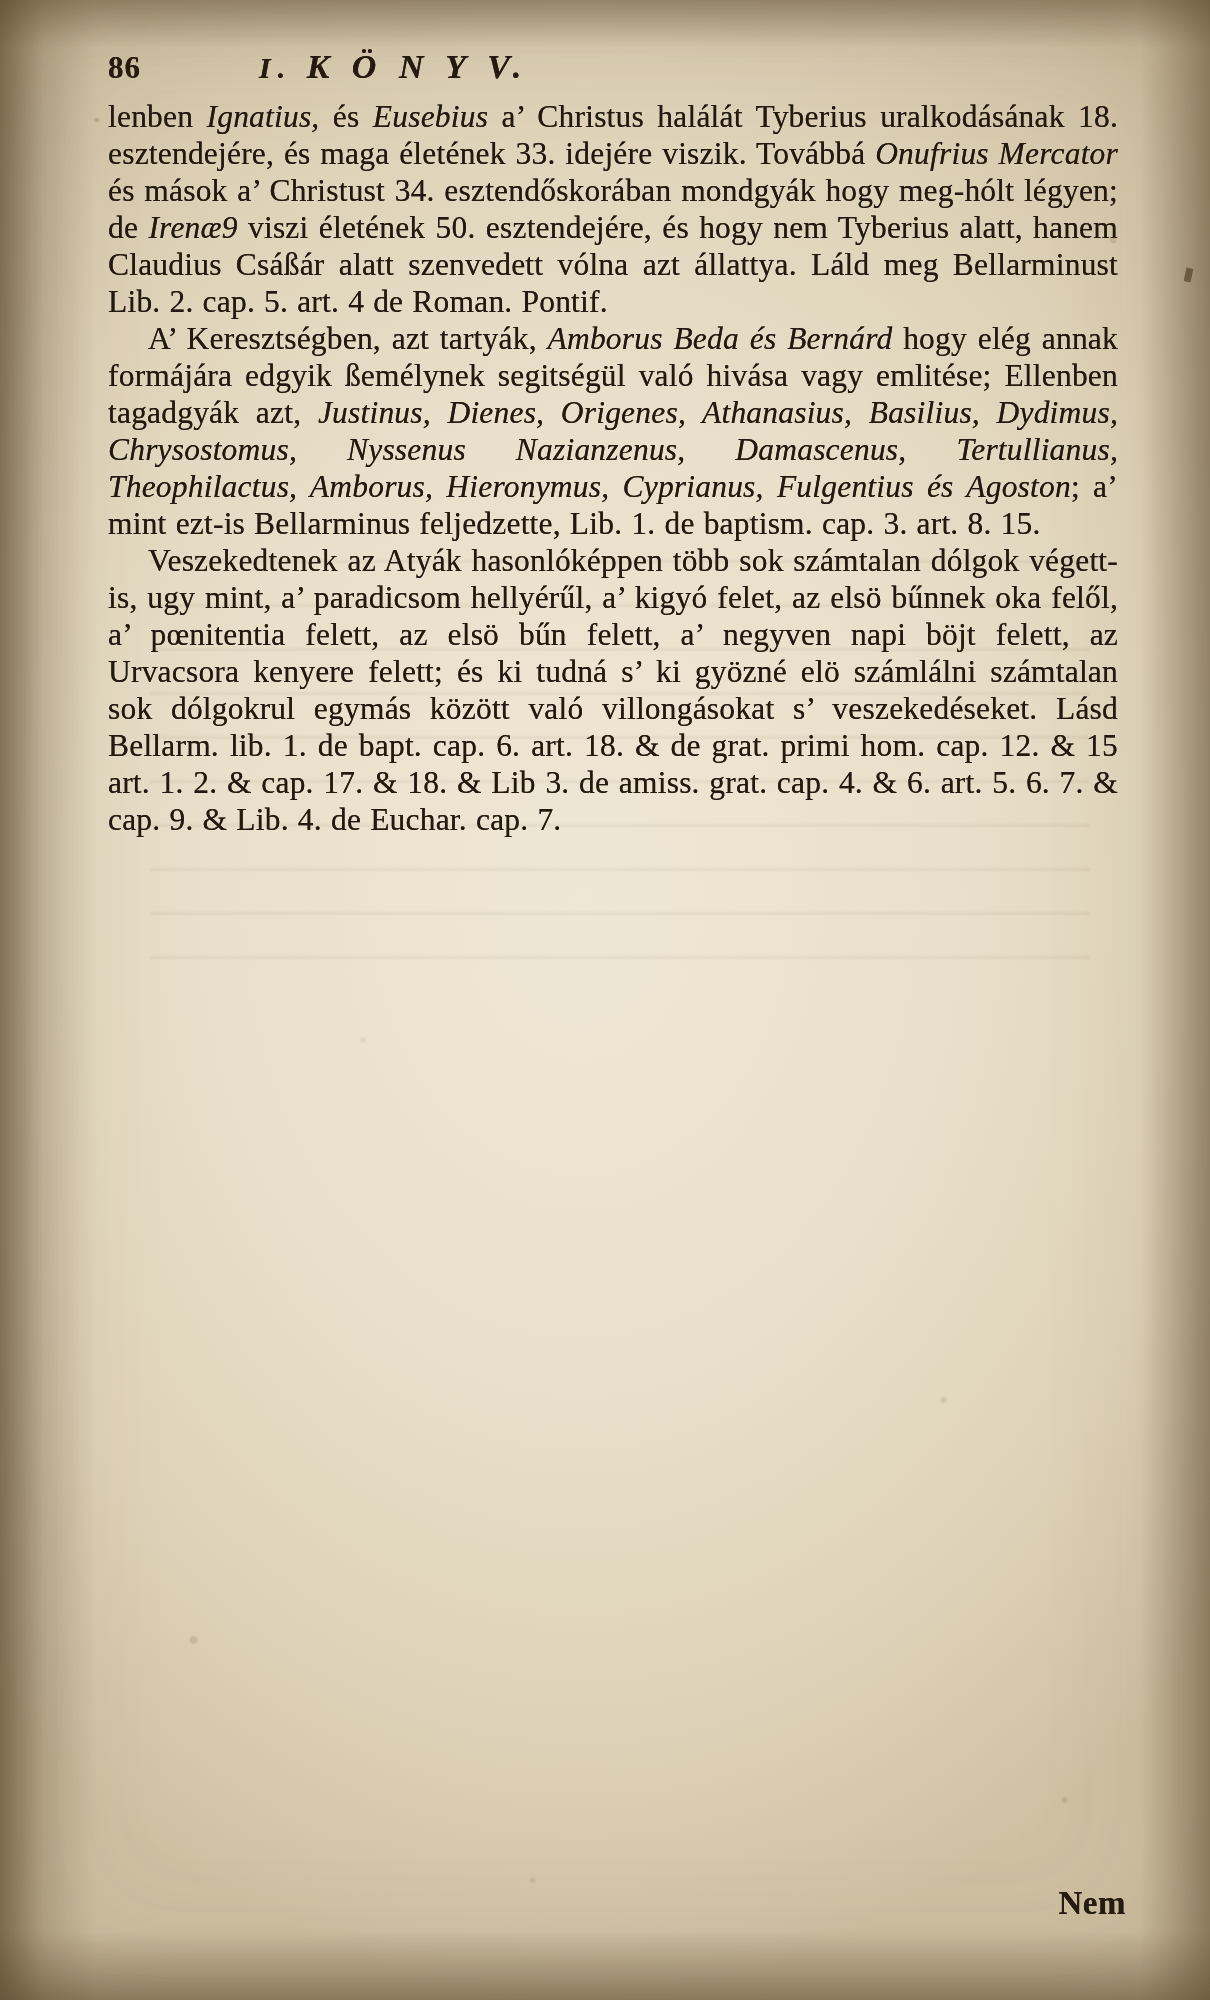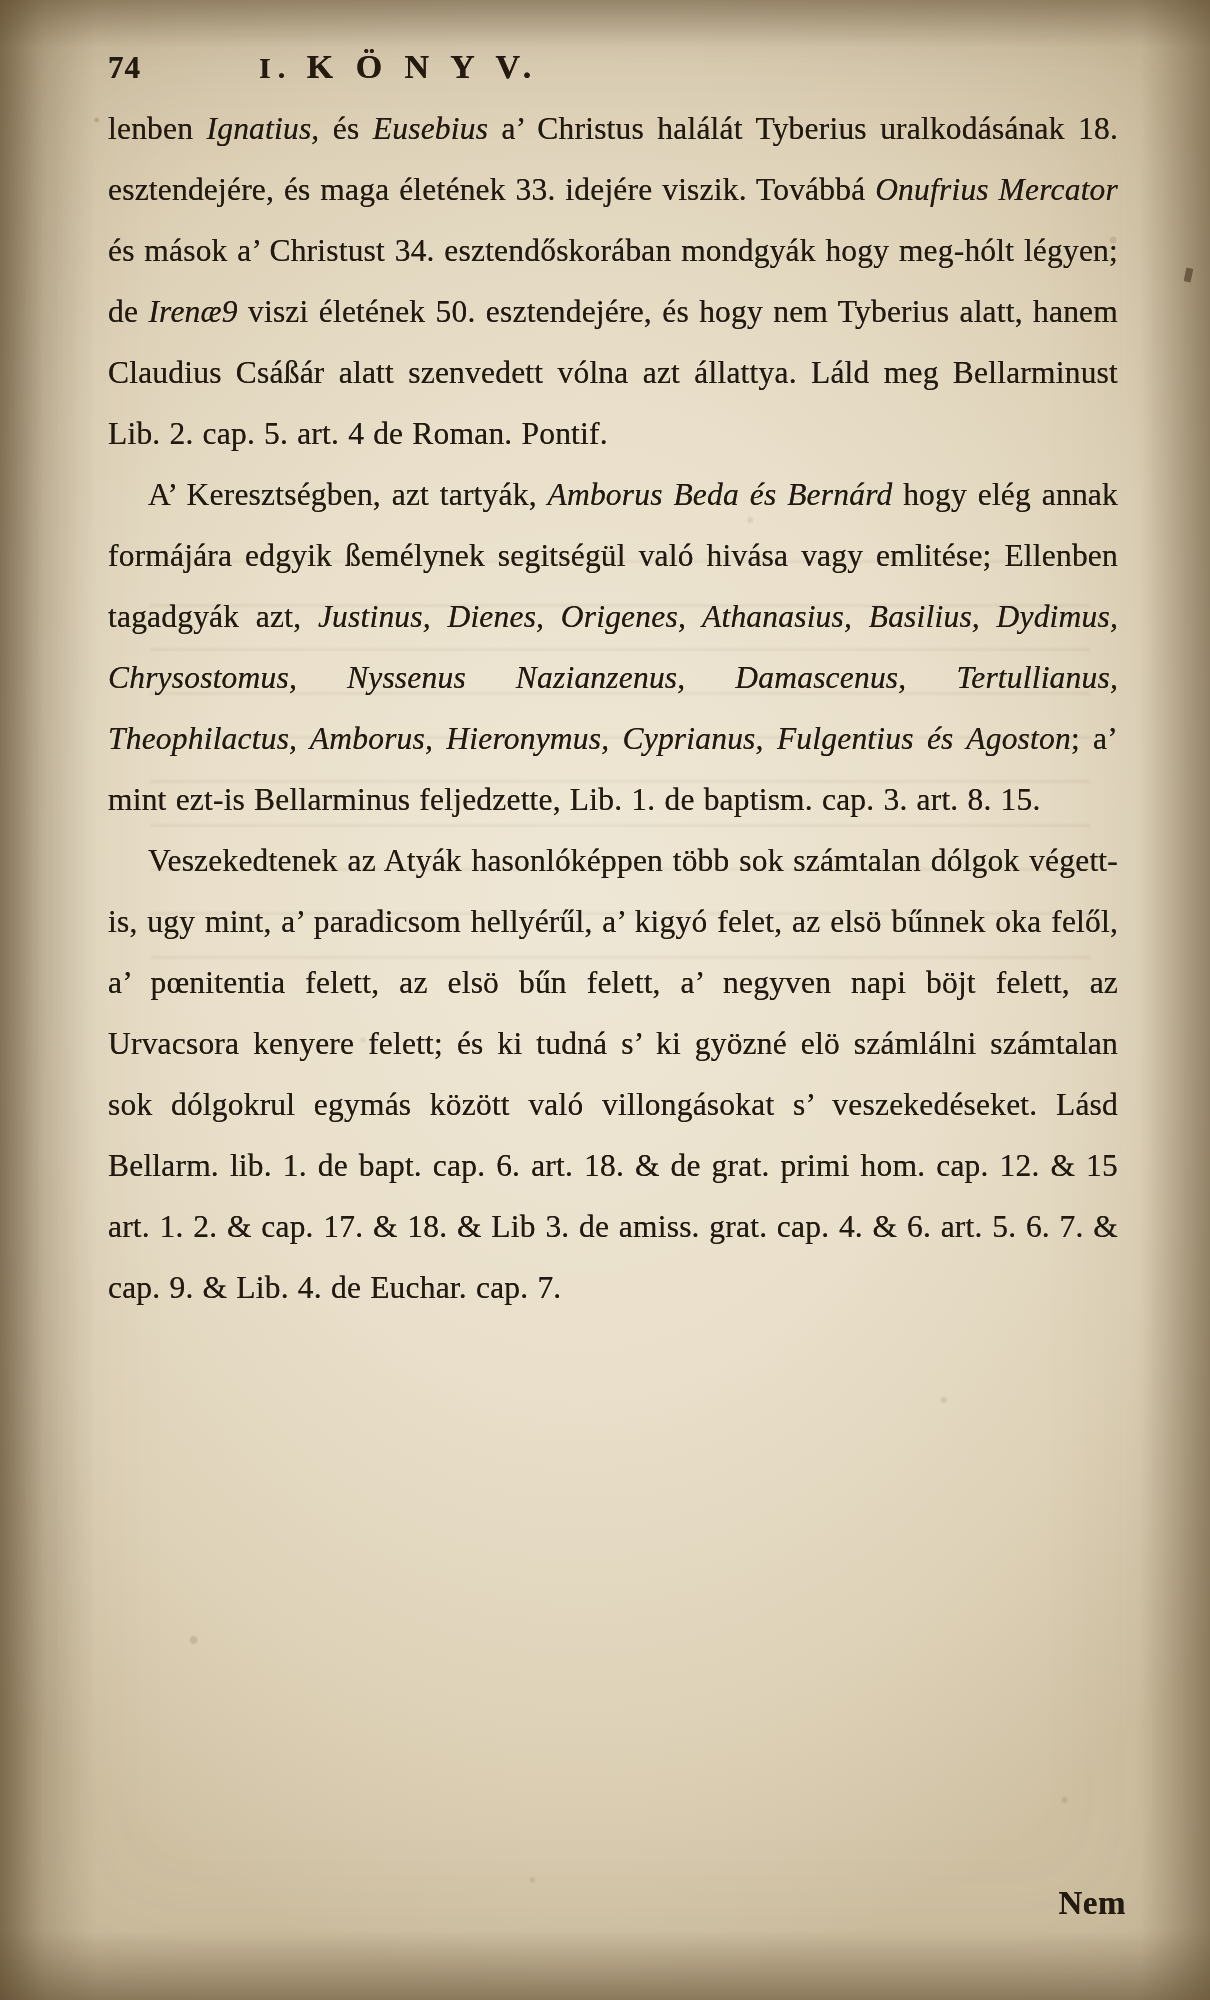--- a/index.html
+++ b/index.html
@@ -92,31 +92,32 @@
     margin: 0 0 4px 0;
     height: 46px;
   }
   .folio {
     font-weight: bold;
     font-size: 31px;
     letter-spacing: 1px;
     color: #241a10;
   }
   .running-title {
+    font-style: italic;
     font-weight: bold;
     font-size: 30px;
     letter-spacing: 7px;
     margin-left: 62px;
   }
   .running-title .big { font-size: 34px; }
 
   p.para {
     margin: 0;
     font-size: 31.5px;
-    line-height: 61px;
+    line-height: 37px;
     text-align: justify;
     text-justify: inter-word;
     letter-spacing: .2px;
     word-spacing: 1px;
     color: #221a11;
   }
   p.para.indent { text-indent: 40px; }
   .it { font-style: italic; }
 
   
@@ -158,21 +159,21 @@
   }
 </style>
 </head>
 <body>
 
 <div id="page">
 
   <div id="textblock">
 
     <div class="headline">
-      <span class="folio ink-1">74</span>
+      <span class="folio ink-1">86</span>
       <span class="running-title ink-1">
         <span>I.</span>
         <span class="big">K Ö N Y V.</span>
       </span>
     </div>
 
     <p class="para ink-1" id="para-1"><span>lenben </span><span class="it">Ignatius,</span><span> és </span><span class="it">Eusebius</span><span> a’ Christus halálát Tyberius uralkodásának 18. esztendejére, és maga életének 33. idejére viszik. Továbbá </span><span class="it">Onufrius Mercator</span><span> és mások a’ Christust 34. esztendőskorában mondgyák hogy meg-hólt légyen; de </span><span class="it">Irenæ9</span><span> viszi életének 50. esztendejére, és hogy nem Tyberius alatt, hanem Claudius Csáßár alatt szenvedett vólna azt állattya. Láld meg Bellarminust Lib. 2. cap. 5. art. 4 de Roman. Pontif.</span></p>
     <p class="para ink-1 indent" id="para-2"><span>A’ Keresztségben, azt tartyák, </span><span class="it">Amborus Beda és Bernárd</span><span> hogy elég annak formájára edgyik ßemélynek segitségül való hivása vagy emlitése; Ellenben tagadgyák azt, </span><span class="it">Justinus, Dienes, Origenes, Athanasius, Basilius, Dydimus, Chrysostomus, Nyssenus Nazianzenus, Damascenus, Tertullianus, Theophilactus, Amborus, Hieronymus, Cyprianus, Fulgentius és Agoston</span><span>; a’ mint ezt-is Bellarminus feljedzette, Lib. 1. de baptism. cap. 3. art. 8. 15.</span></p>
     <p class="para ink-1 indent" id="para-3"><span>Veszekedtenek az Atyák hasonlóképpen több sok számtalan dólgok végett-is, ugy mint, a’ paradicsom hellyérűl, a’ kigyó felet, az elsö bűnnek oka felől, a’ pœnitentia felett, az elsö bűn felett, a’ negyven napi böjt felett, az Urvacsora kenyere felett; és ki tudná s’ ki gyözné elö számlálni számtalan sok dólgokrul egymás között való villongásokat s’ veszekedéseket. Lásd Bellarm. lib. 1. de bapt. cap. 6. art. 18. &amp; de grat. primi hom. cap. 12. &amp; 15 art. 1. 2. &amp; cap. 17. &amp; 18. &amp; Lib 3. de amiss. grat. cap. 4. &amp; 6. art. 5. 6. 7. &amp; cap. 9. &amp; Lib. 4. de Euchar. cap. 7.</span></p>
 

